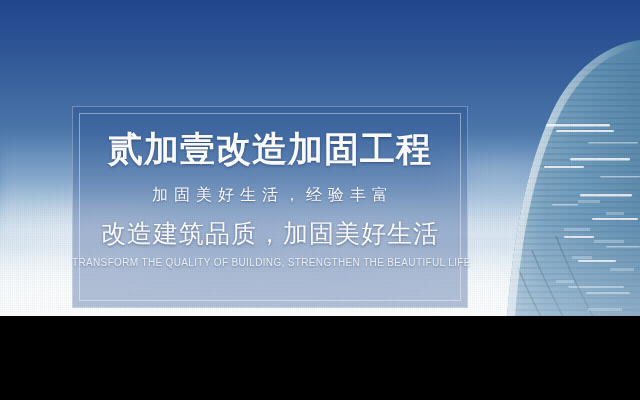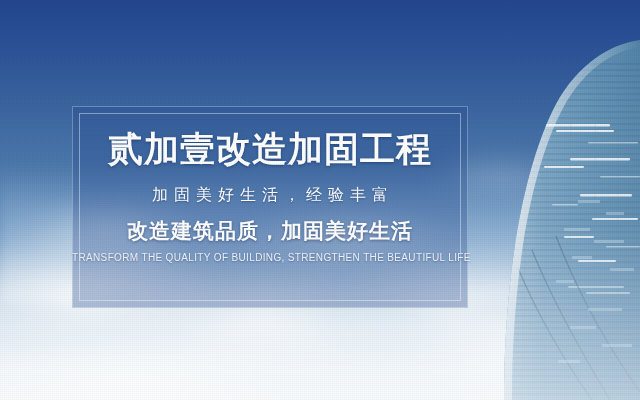--- a/index.html
+++ b/index.html
@@ -3,21 +3,21 @@
 <meta charset="utf-8">
 <style>
   html, body {
     margin: 0;
     padding: 0;
     background: #000;
   }
   #banner {
     position: relative;
     width: 640px;
-    height: 400px;
+    height: 316px;
     overflow: hidden;
     font-family: "Liberation Sans", "DejaVu Sans", sans-serif;
     background: #2c5196;
   }
 
   
   .sky {
     position: absolute;
     inset: 0;
     background:
@@ -132,22 +132,22 @@
     font-weight: normal;
     letter-spacing: 6px;
     text-indent: 6px;
     line-height: 1.2;
     text-shadow: 0 1px 2px rgba(10,30,70,0.40);
     white-space: nowrap;
   }
   .slogan {
     margin: 0;
     padding-top: 14px;
-    font-size: 21px;
-    font-weight: bold;
+    font-size: 25px;
+    font-weight: normal;
     letter-spacing: 1px;
     line-height: 1.2;
     text-shadow: 0 1px 3px rgba(10,30,70,0.45);
     white-space: nowrap;
   }
   .eng {
     margin: 0;
     padding-top: 9px;
     font-size: 10px;
     font-weight: normal;

